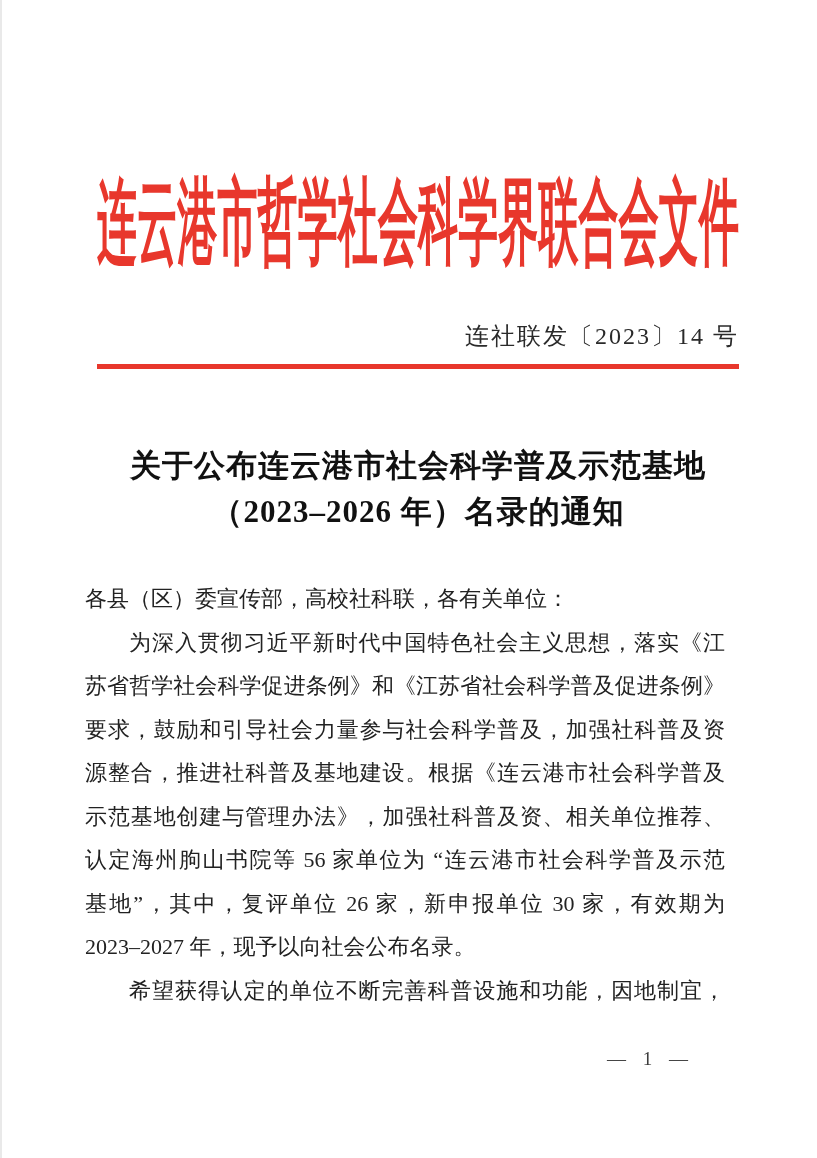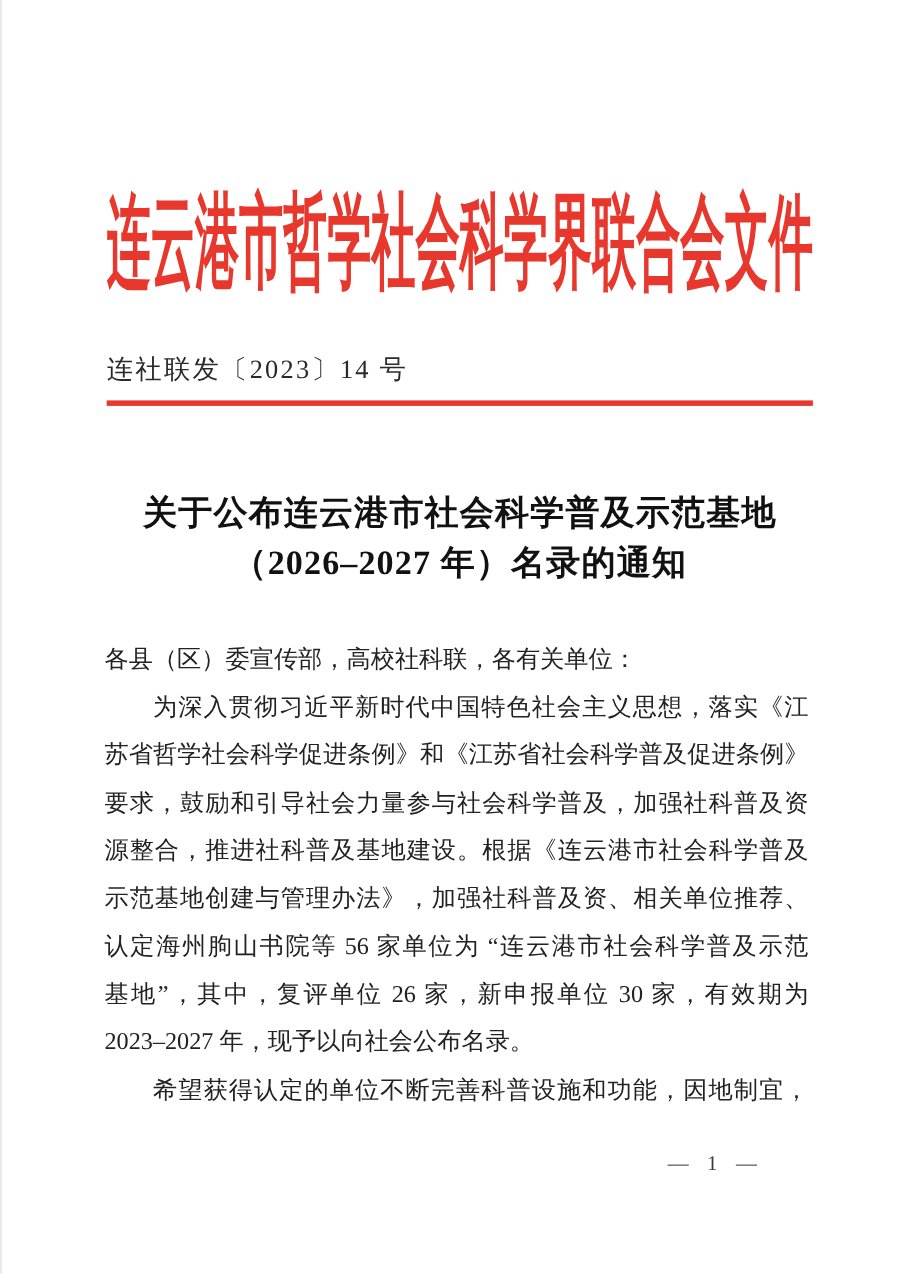--- a/index.html
+++ b/index.html
@@ -31,21 +31,21 @@
     transform: scaleY(2.35);
     transform-origin: center top;
     letter-spacing: 0;
   }
   
   .doc-number {
     position: absolute;
     top: 320px;
     left: 95px;
     width: 642px;
-    text-align: left;
+    text-align: right;
     font-size: 24px;
     color: #2a2a2a;
     letter-spacing: 2px;
   }
   
   .red-rule {
     position: absolute;
     top: 364px;
     left: 95px;
     width: 642px;
@@ -62,21 +62,21 @@
     font-size: 31px;
     font-weight: bold;
     line-height: 46px;
     color: #111111;
     letter-spacing: 1px;
   }
   
   .body-text {
     position: absolute;
     top: 577px;
-    left: 93px;
+    left: 83px;
     width: 640px;
     font-size: 22px;
     line-height: 43.5px;
     color: #222222;
   }
   .body-line { white-space: nowrap; }
   .body-line.justify {
     white-space: normal;
     text-align: justify;
     text-align-last: justify;
@@ -98,21 +98,21 @@
 <div class="page">
 
   <div class="org-title">连云港市哲学社会科学界联合会文件</div>
 
   <div class="doc-number">连社联发〔2023〕14 号</div>
 
   <div class="red-rule"></div>
 
   <div class="doc-title">
     <div>关于公布连云港市社会科学普及示范基地</div>
-    <div>（2026–2027 年）名录的通知</div>
+    <div>（2023–2026 年）名录的通知</div>
   </div>
 
   <div class="body-text">
       <div class="body-line">各县（区）委宣传部，高校社科联，各有关单位：</div>
       <div class="body-line indent justify">为深入贯彻习近平新时代中国特色社会主义思想，落实《江</div>
       <div class="body-line justify">苏省哲学社会科学促进条例》和《江苏省社会科学普及促进条例》</div>
       <div class="body-line justify">要求，鼓励和引导社会力量参与社会科学普及，加强社科普及资</div>
       <div class="body-line justify">源整合，推进社科普及基地建设。根据《连云港市社会科学普及</div>
       <div class="body-line justify">示范基地创建与管理办法》，加强社科普及资、相关单位推荐、</div>
       <div class="body-line justify">认定海州朐山书院等 56 家单位为 “连云港市社会科学普及示范</div>

